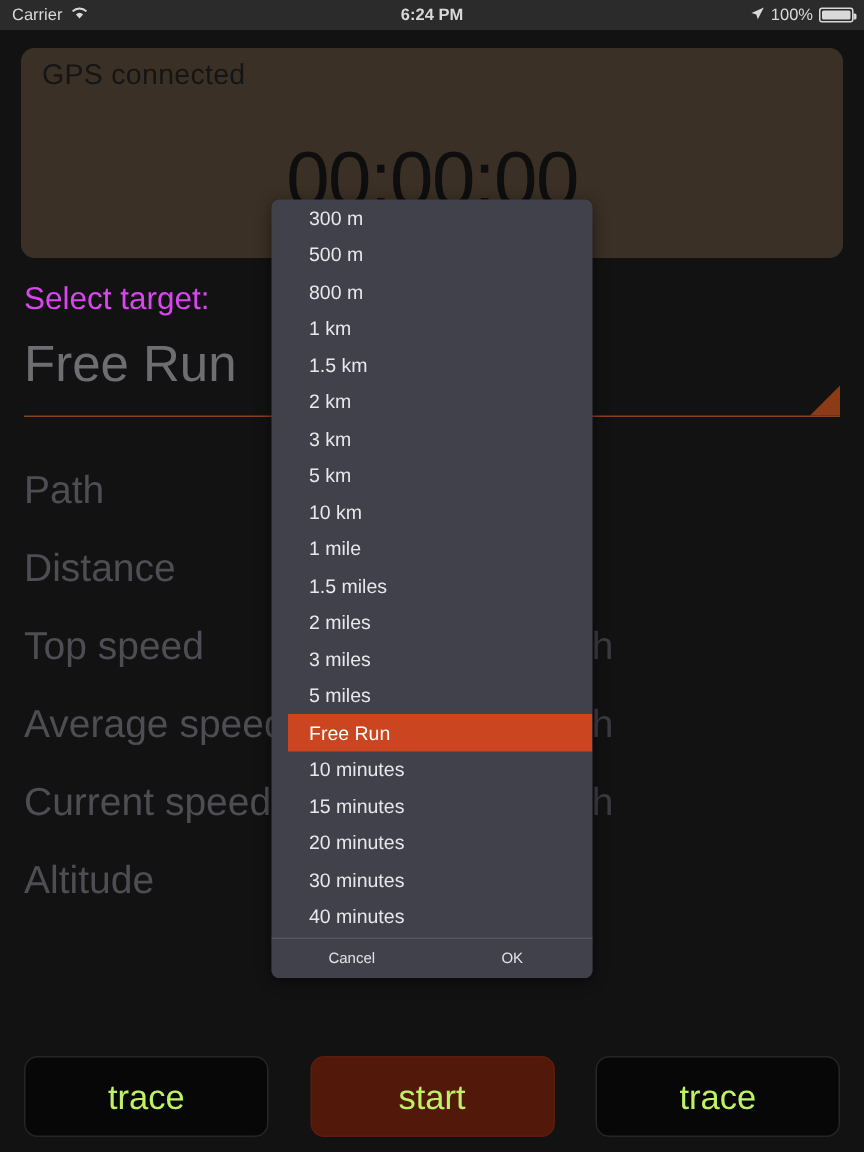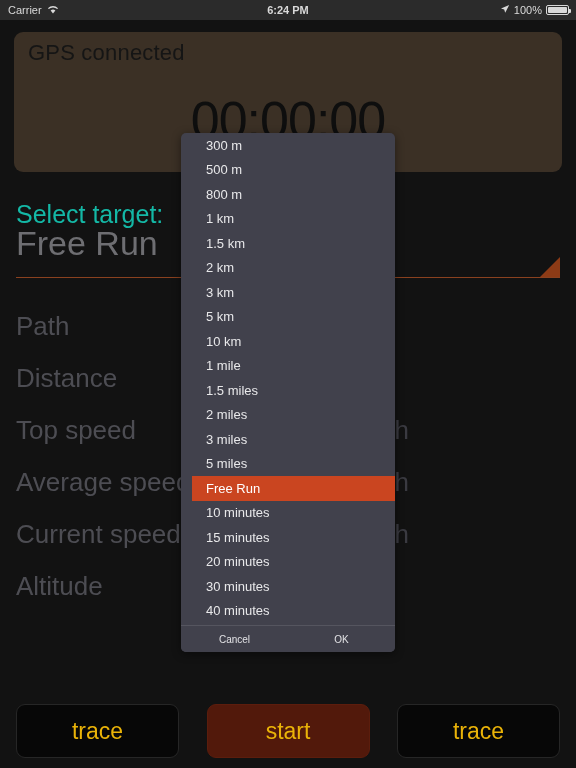--- a/index.html
+++ b/index.html
@@ -82,41 +82,40 @@
     position: absolute;
     left: 14px; top: 32px;
     width: 548px; height: 140px;
     background: #3b3025;
     border-radius: 9px;
     box-sizing: border-box;
   }
   .gps-status {
     position: absolute;
     left: 14px; top: 8px;
-    font-size: 22px;
+    font-size: 19px;
     color: #151515;
     letter-spacing: .2px;
   }
   .gps-timer {
     position: absolute;
     left: 0; right: 0;
     top: 58px;
     text-align: center;
     font-size: 52px;
     color: #0e0e0e;
     letter-spacing: -1px;
   }
 
   
   .select-label {
     position: absolute;
     left: 16px; top: 188px;
-    font-size: 25px;
-    color: #14b8a6;
-    margin-top: 12px;
+    font-size: 21px;
+    color: #d946ef;
   }
   .select-value {
     position: absolute;
     left: 16px; top: 224px;
     font-size: 34px;
     color: #6e6e72;
   }
   .select-underline {
     position: absolute;
     left: 16px; top: 277px;
@@ -168,21 +167,21 @@
     box-sizing: border-box;
   }
   .btn {
     width: 163px;
     height: 54px;
     border-radius: 9px;
     display: flex;
     align-items: center;
     justify-content: center;
     font-size: 23px;
-    color: #eab308;
+    color: #bef264;
     box-sizing: border-box;
   }
   .btn.dark {
     background: #070707;
     border: 1px solid #262626;
   }
   .btn.primary {
     background: #52190b;
     border: 1px solid #5c1d0d;
     text-align: center;

